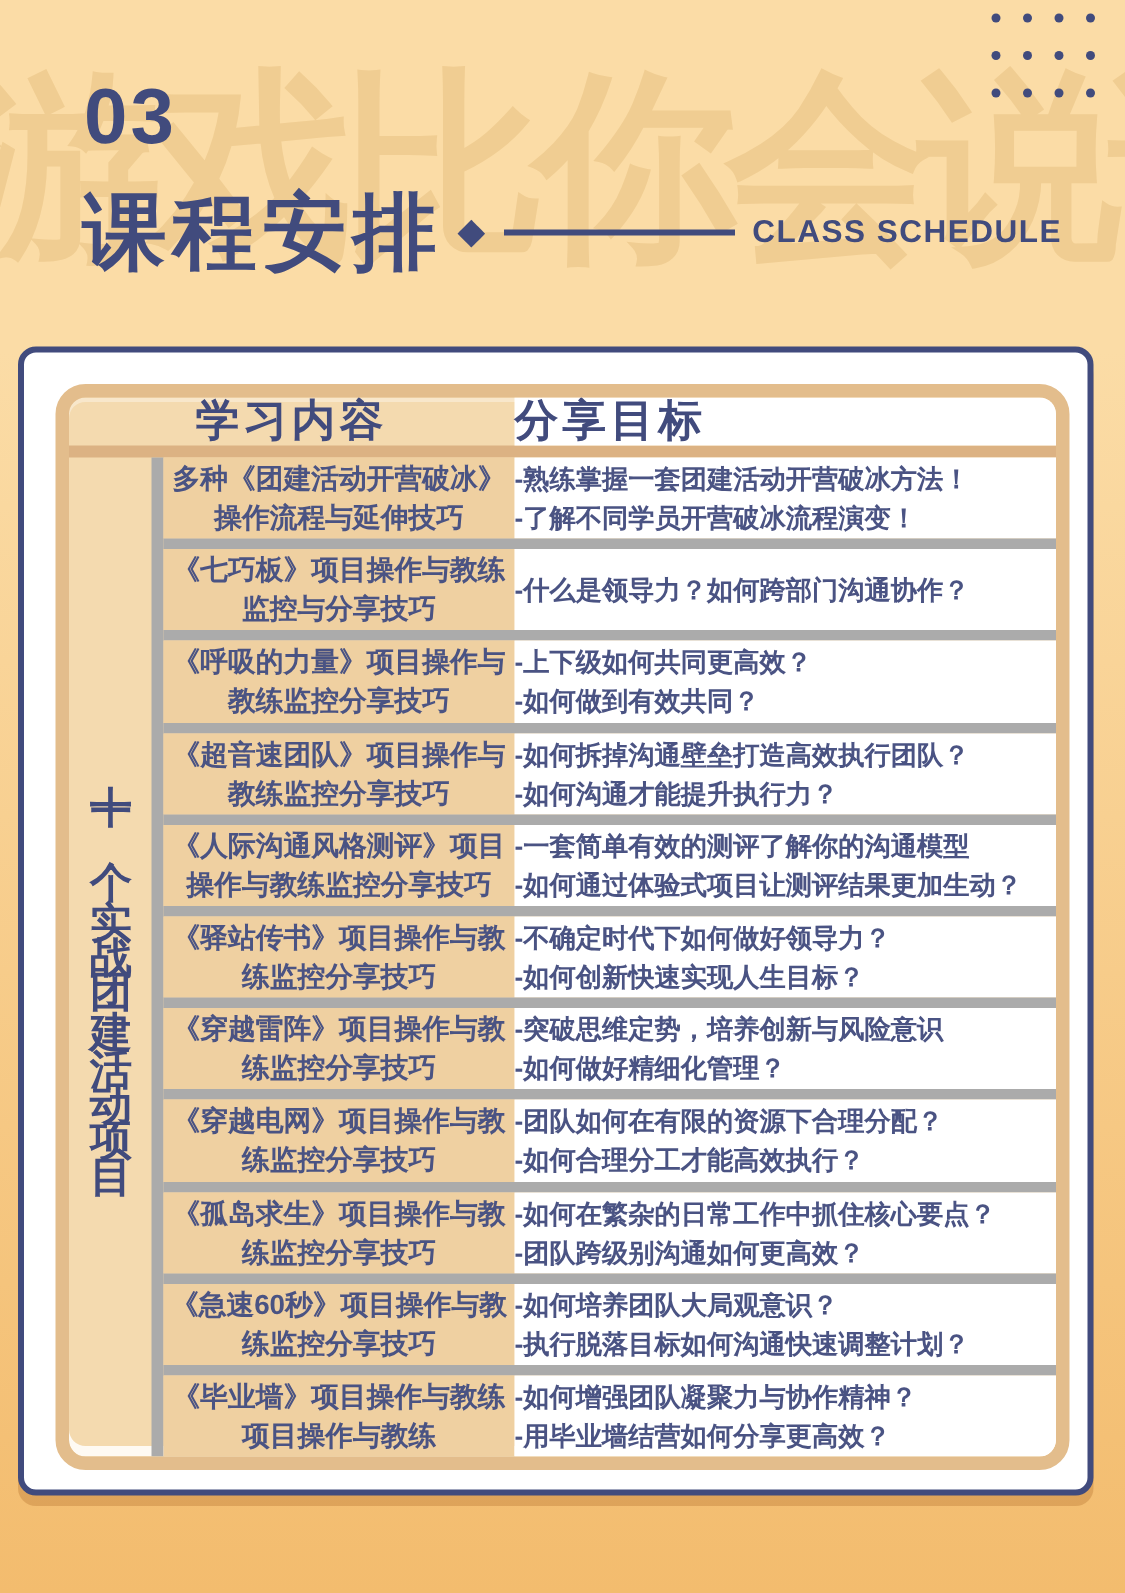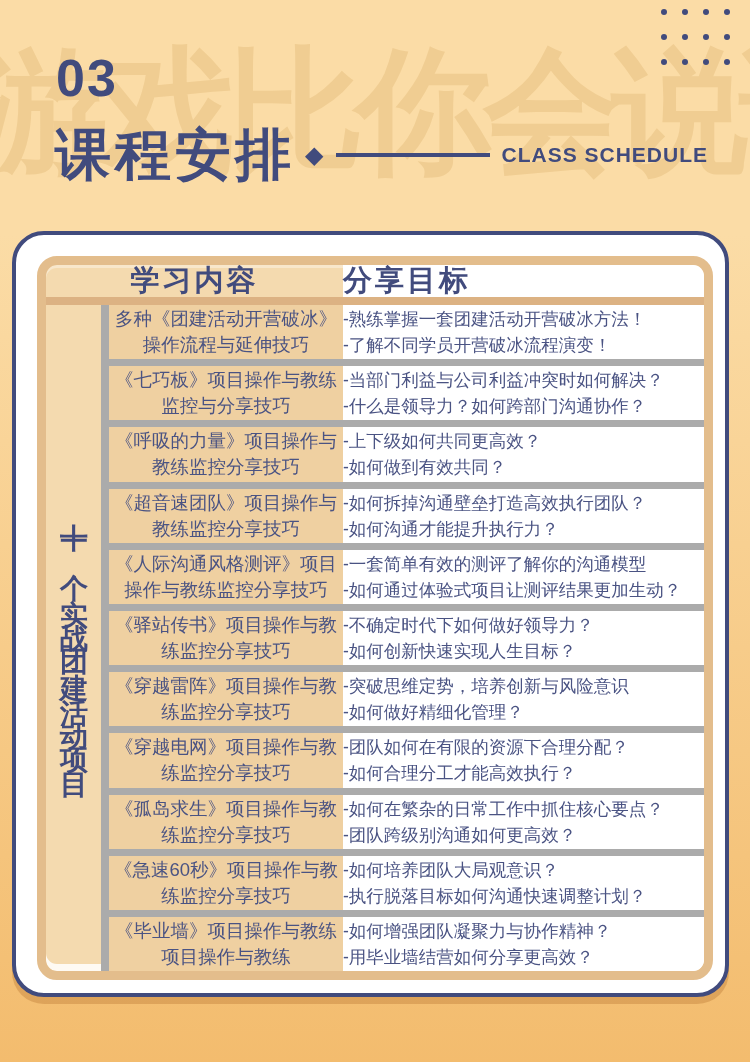--- a/index.html
+++ b/index.html
@@ -33,21 +33,21 @@
     position:absolute;left:55px;top:130px;width:653px;height:50px;
     display:flex;align-items:center;
   }
   .title-cn{font-size:56px;font-weight:900;color:var(--navy);letter-spacing:4px;line-height:1;}
   .title-diamond{font-size:24px;color:var(--navy);margin-left:10px;line-height:1;}
   .title-rule{flex:1;height:4px;background:var(--navy);margin:0 11px 0 13px;}
   .title-en{font-size:21px;font-weight:800;color:var(--navy);letter-spacing:1px;white-space:nowrap;}
   
   .card{
     position:absolute;left:12px;top:231px;width:717px;height:766px;
-    background:var(--card-white);border:4px solid var(--navy);border-radius:32px;
+    background:var(--card-white);border:4px solid var(--navy);border-radius:12px;
     box-shadow:0 7px 0 rgba(180,115,45,.35);
   }
   .schedule-table{
     position:absolute;left:21px;top:21px;right:12px;bottom:13px;
     border:9px solid var(--tan-border);border-radius:20px;overflow:hidden;
     background:var(--tan-fill);display:flex;flex-direction:column;
     box-shadow:inset 0 -7px 0 rgba(255,255,255,.85), inset 0 3px 0 rgba(255,255,255,.35);
   }
   .t-header{
     display:flex;height:40px;flex:0 0 40px;
@@ -56,21 +56,21 @@
   .th-left{width:297px;display:flex;align-items:center;justify-content:center;}
   .th-right{flex:1;background:var(--card-white);display:flex;align-items:center;justify-content:flex-start;}
   .th-text{font-size:29px;font-weight:900;color:var(--navy);letter-spacing:3px;}
   .t-body{display:flex;flex:1;min-height:0;}
   .v-strip{width:55px;display:flex;align-items:center;justify-content:center;}
   .v-label{
     writing-mode:vertical-rl;text-orientation:upright;
     font-size:28px;font-weight:bold;color:var(--navy);letter-spacing:25px;line-height:1;
   }
   .v-line{width:8px;background:var(--separator-gray);}
-  .rows{flex:1;display:flex;flex-direction:column;min-width:0;}
+  .rows{flex:1;display:flex;flex-direction:column;min-width:0;font-weight:bold;}
   .t-row{flex:1;display:flex;min-height:0;}
   .row-sep{flex:0 0 7px;background:var(--separator-gray);}
   .cell-left{
     width:234px;background:var(--tan-cell);
     display:flex;flex-direction:column;align-items:center;justify-content:center;
     text-align:center;font-size:18.5px;line-height:26px;color:var(--text-navy);
   }
   .cell-right{
     flex:1;background:var(--card-white);
     display:flex;flex-direction:column;justify-content:center;
@@ -132,21 +132,20 @@
               <div>-了解不同学员开营破冰流程演变！</div>
             </div>
   </div>
 <div class="row-sep"></div>
   <div class="t-row">
     <div class="cell-left">
               <div>《七巧板》项目操作与教练</div>
               <div>监控与分享技巧</div>
             </div>
     <div class="cell-right">
-              <div>-当部门利益与公司利益冲突时如何解决？</div>
               <div>-什么是领导力？如何跨部门沟通协作？</div>
             </div>
   </div>
 <div class="row-sep"></div>
   <div class="t-row">
     <div class="cell-left">
               <div>《呼吸的力量》项目操作与</div>
               <div>教练监控分享技巧</div>
             </div>
     <div class="cell-right">

